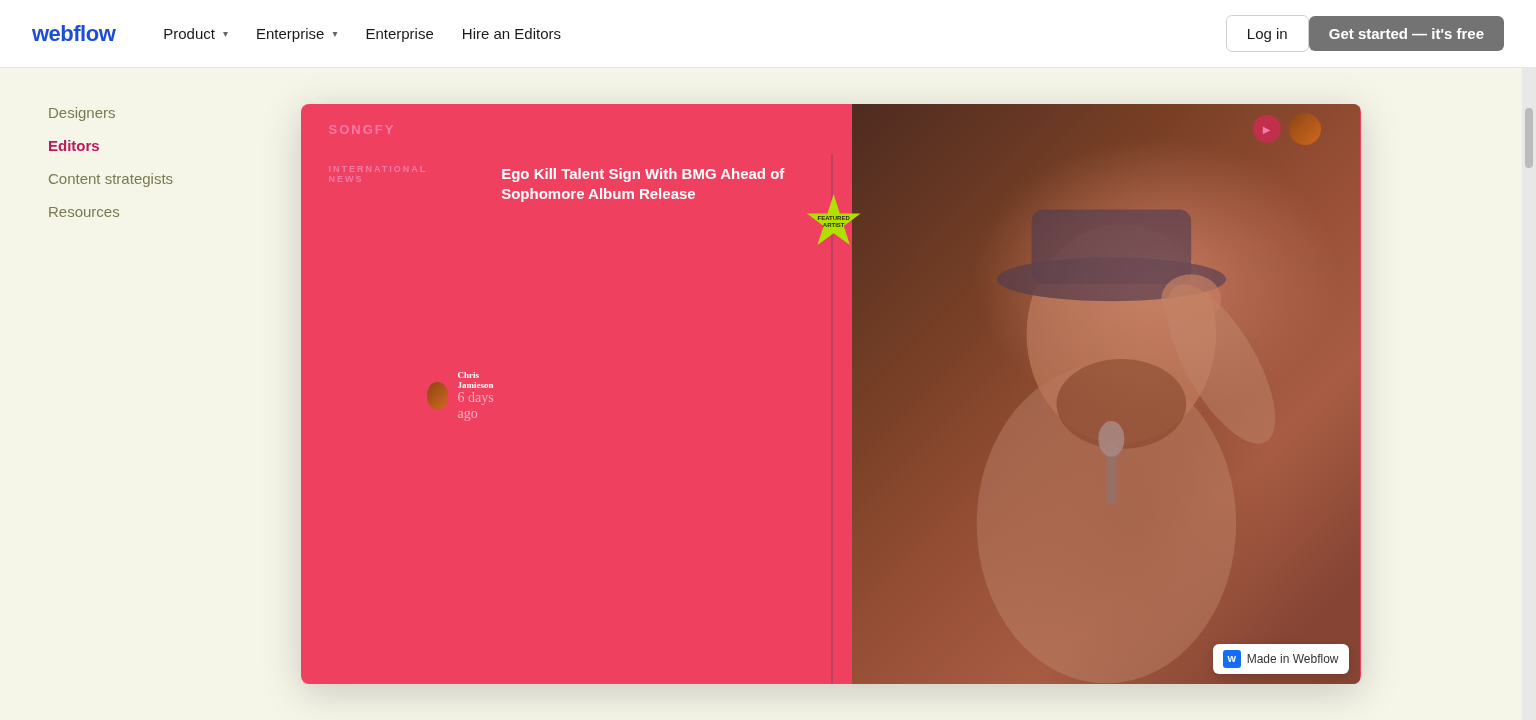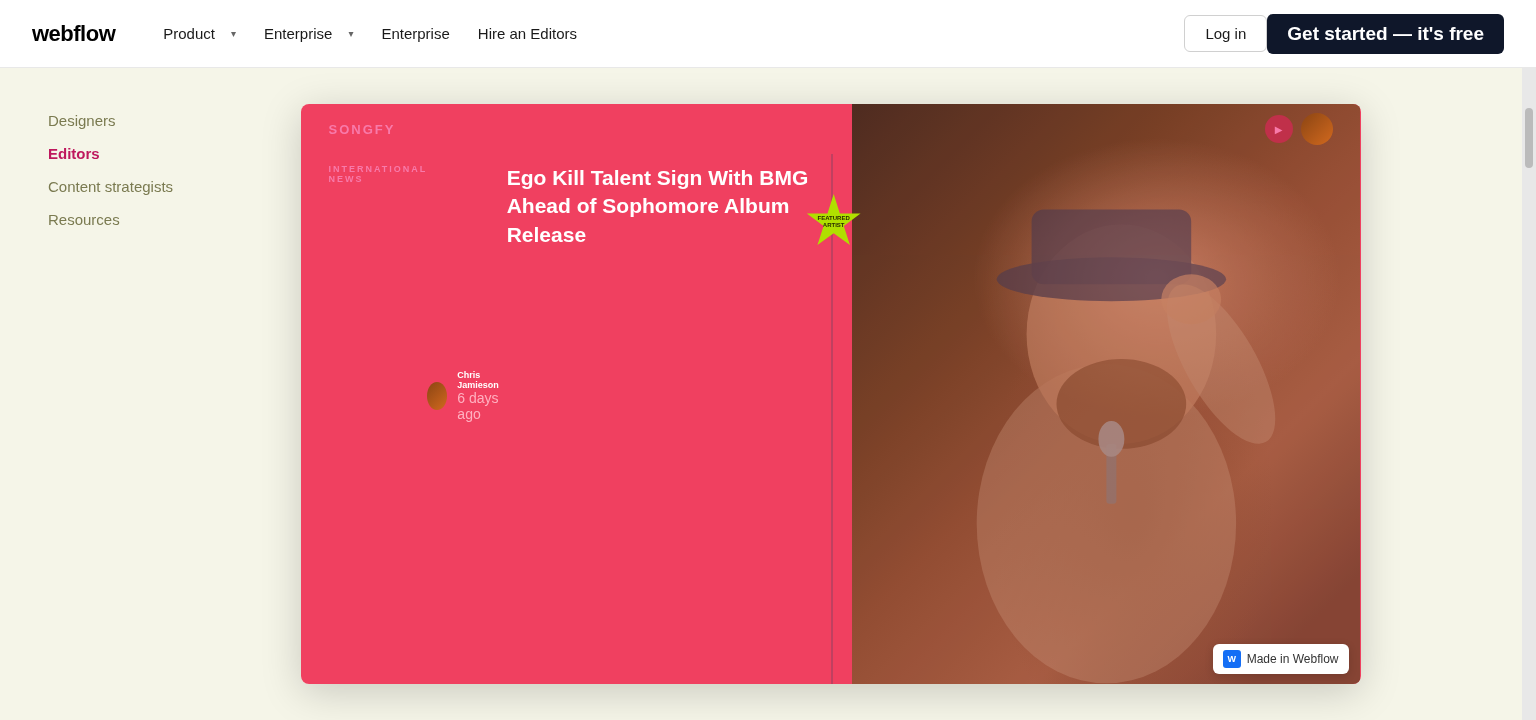--- a/index.html
+++ b/index.html
@@ -9,49 +9,49 @@
     nav {
       display: flex; align-items: center;
       padding: 0 32px; height: 68px;
       border-bottom: 1px solid #e8e8e8;
       background: #fff; position: relative; z-index: 10;
     }
     .nav-logo {
       font-size: 22px; font-weight: 800; color: #146ef5;
       margin-right: 36px; letter-spacing: -0.5px;
     }
-    .nav-logo span { color: #000000; }
+    .nav-logo span { color: #1d4ed8; }
     .nav-links { display: flex; align-items: center; gap: 4px; flex: 1; }
     .nav-link {
-      display: flex; align-items: center; gap: 16px;
+      display: flex; align-items: center; gap: 8px;
       padding: 8px 12px; font-size: 15px; color: #1a1a1a;
       cursor: pointer; border-radius: 6px; font-weight: 500;
     }
     .nav-link .chevron { font-size: 10px; color: #666; }
     .nav-actions { display: flex; align-items: center; }
     .btn-login {
       padding: 9px 20px; font-size: 15px; font-weight: 500;
       color: #1a1a1a; border: 1px solid #d0d0d0; border-radius: 6px;
       background: #fff; cursor: pointer;
     }
     .btn-signup {
-      padding: 9px 20px; font-size: 19px; font-weight: 600;
-      color: #fff; background: #0f172a; border: none; border-radius: 6px;
+      padding: 9px 20px; font-size: 15px; font-weight: 600;
+      color: #fff; background: #737373; border: none; border-radius: 6px;
       cursor: pointer;
     }
 
     
     .main-area {
       display: flex; height: calc(720px - 68px);
       background: #f5f5e8;
     }
 
     
     .sidebar {
-      width: 205px; padding: 40px 24px 24px 48px;
+      width: 205px; padding: 32px 24px 24px 48px;
       display: flex; flex-direction: column; gap: 8px;
       flex-shrink: 0;
     }
     .sidebar-item {
       font-size: 15px; color: #7a7a50; cursor: pointer;
       padding: 4px 0; font-weight: 400;
     }
     .sidebar-item.active { color: #be185d; font-weight: 700; }
 
     
@@ -70,21 +70,21 @@
     }
     .songfy-bg {
       width: 100%; height: 100%;
       background: #f04060;
       position: relative;
       display: flex;
     }
 
     
     .songfy-header {
-      position: absolute; top: 0; left: 0; right: 0;
+      position: absolute; top: 0; left: 0; right: 12px;
       height: 50px; display: flex; align-items: center;
       padding: 0 28px; justify-content: space-between;
       z-index: 5;
     }
     .songfy-logo {
       font-size: 13px; font-weight: 700; color: #f87aaa; letter-spacing: 2px;
       text-transform: uppercase;
     }
     .songfy-header-right { display: flex; align-items: center; gap: 8px; }
     .songfy-icon-circle {
@@ -116,37 +116,38 @@
     .songfy-headline {
       font-size: 72px; font-weight: 900; color: #3a3aff;
       line-height: 0.9; font-style: italic; text-transform: uppercase;
       margin-bottom: 24px; font-family: 'Georgia', serif;
     }
 
     
     .songfy-author {
       display: flex; align-items: center; gap: 10px;
       margin-bottom: 32px;
+      font-family: Liberation Serif, serif;
     }
     .author-avatar {
       width: 28px; height: 28px; border-radius: 50%;
       background: linear-gradient(135deg, #8B4513, #d2691e);
     }
     .author-info { display: flex; flex-direction: column; }
     .author-name { font-size: 9px; font-weight: 700; color: #fff; }
     .author-date { font-size: 14px; color: #ffb0c0; }
 
     
     .songfy-divider {
       width: 2px; background: #c04060;
       position: absolute; left: 50%; top: 50px; bottom: 0;
     }
 
     .songfy-article-title {
-      font-size: 21px; font-weight: 700; color: #fff;
+      font-size: 15px; font-weight: 700; color: #fff;
       line-height: 1.35;
     }
 
     
     .featured-badge {
       position: absolute; top: 90px; right: -10px;
       width: 56px; height: 56px; z-index: 10;
     }
     .badge-star {
       width: 56px; height: 56px; background: #b0e000;

